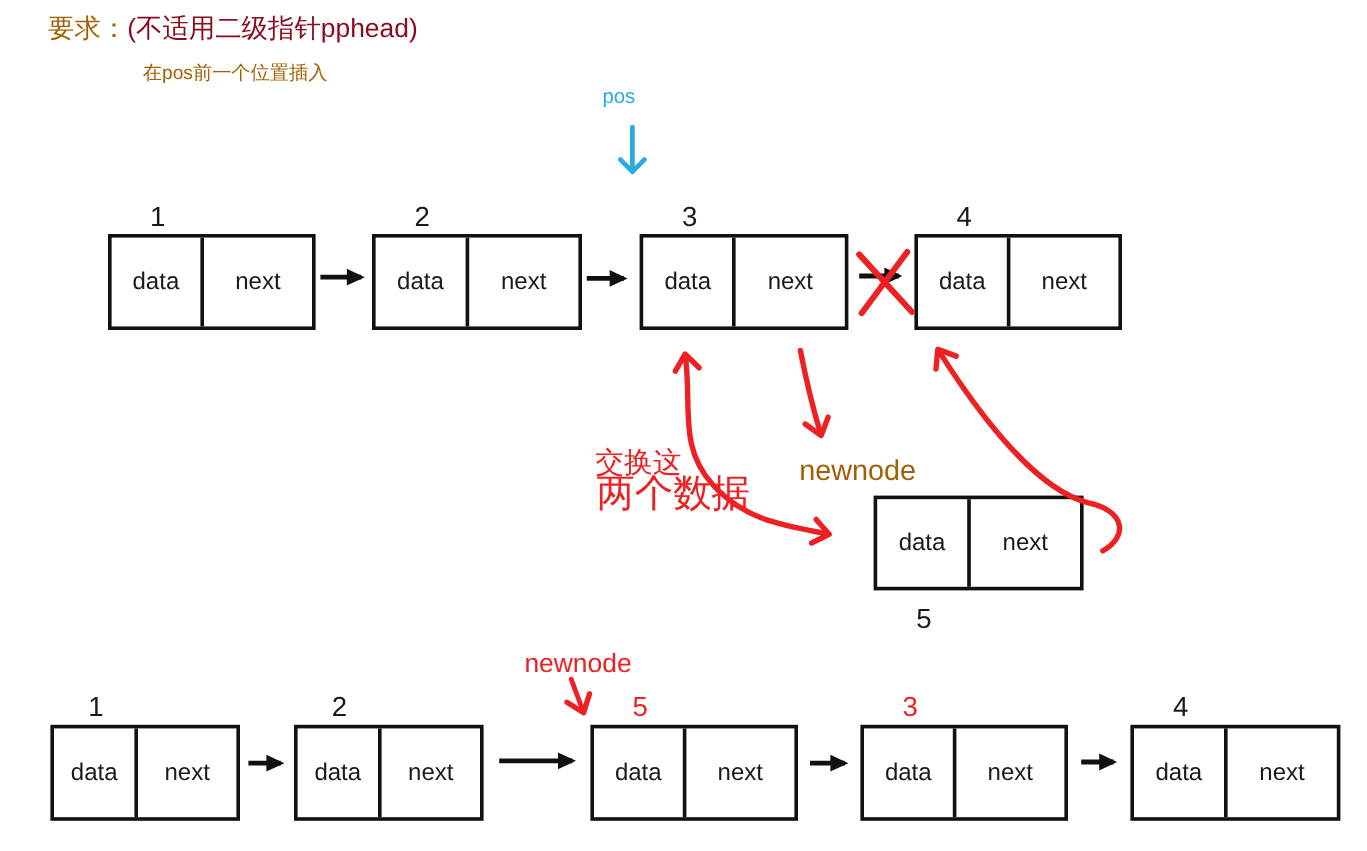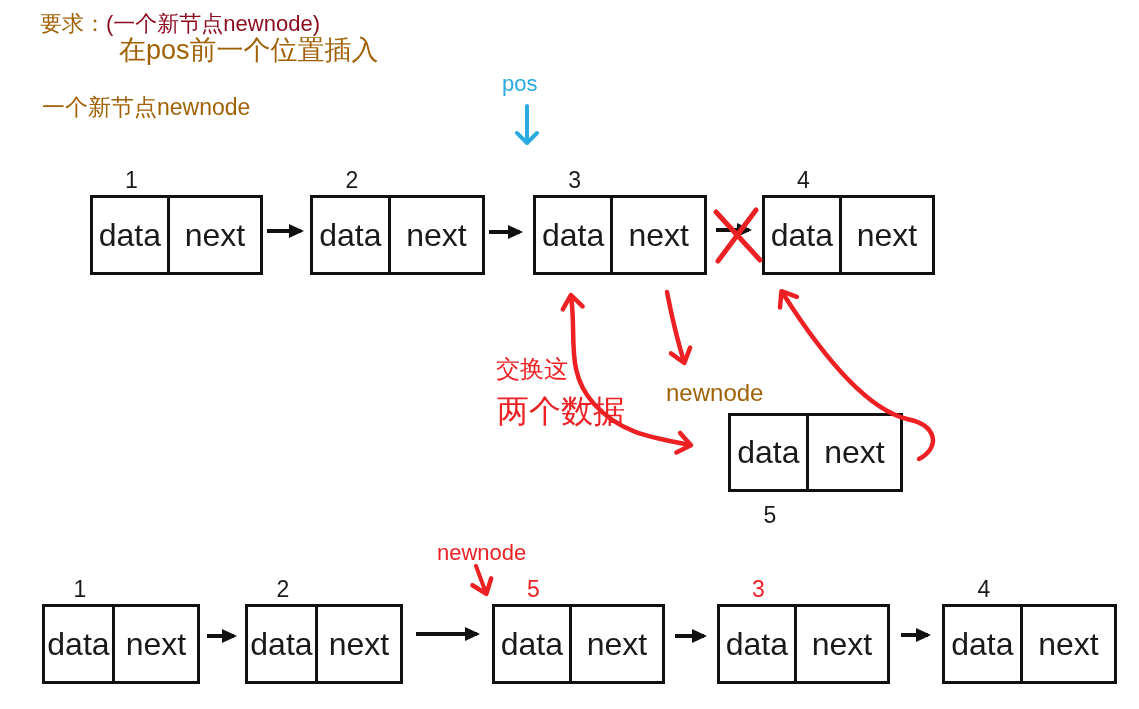--- a/index.html
+++ b/index.html
@@ -7,43 +7,42 @@
   body{font-family:"Liberation Sans","DejaVu Sans",sans-serif;color:#1a1a1a}
   .canvas{position:relative;width:1139px;height:709px;background:#ffffff;overflow:hidden}
 
   .txt{position:absolute;white-space:nowrap;line-height:1.15}
   .ink{color:#a16207}
   .darkred{color:#8b0a1e}
   .red{color:#ed2024}
   .blue{color:#29abe2}
 
   .node{position:absolute;height:80px;border:3px solid #111;display:flex;background:#fff}
-  .cell{display:flex;align-items:center;justify-content:center;font-size:32px;color:#1a1a1a}
+  .cell{display:flex;align-items:center;justify-content:center;font-size:20px;color:#1a1a1a}
   .cell.data{width:46%;border-right:3px solid #111}
   .cell.next{flex:1}
   .nlabel{position:absolute;top:-31px;left:0;width:46%;text-align:center;font-size:23px;color:#1a1a1a}
   .nlabel.red{color:#ed2024}
   .nlabel.below{top:auto;bottom:-40px}
 
   svg.overlay{position:absolute;left:0;top:0;pointer-events:none}
 </style>
 </head>
 <body>
 
 <div class="canvas">
 
   <div class="txt" style="left:40px;top:11px;font-size:22px">
-    <span class="ink">要求：</span><span class="darkred">(一个新节点newnode)</span>
+    <span class="ink">要求：</span><span class="darkred">(不适用二级指针pphead)</span>
   </div>
-  <div class="txt ink" style="left:119px;top:35px;font-size:27px">在pos前一个位置插入</div>
-  <div class="txt ink" style="left:42px;top:94px;font-size:23px">一个新节点newnode</div>
+  <div class="txt ink" style="left:119px;top:53px;font-size:16px">在pos前一个位置插入</div>
 
-  <div class="txt blue" style="left:502px;top:71px;font-size:22px">pos</div>
+  <div class="txt blue" style="left:502px;top:71px;font-size:17px">pos</div>
 
-  <div class="txt red" style="left:496px;top:355px;font-size:24px">交换这</div>
+  <div class="txt red" style="left:496px;top:372px;font-size:24px">交换这</div>
   <div class="txt red" style="left:497px;top:393px;font-size:32px">两个数据</div>
 
   <div class="txt ink" style="left:666px;top:379px;font-size:24px">newnode</div>
   <div class="txt red" style="left:437px;top:540px;font-size:22px">newnode</div>
 
   <div class="node" style="left:90px;top:195px;width:173px">
     <div class="nlabel">1</div>
     <div class="cell data">data</div>
     <div class="cell next">next</div>
   </div>

